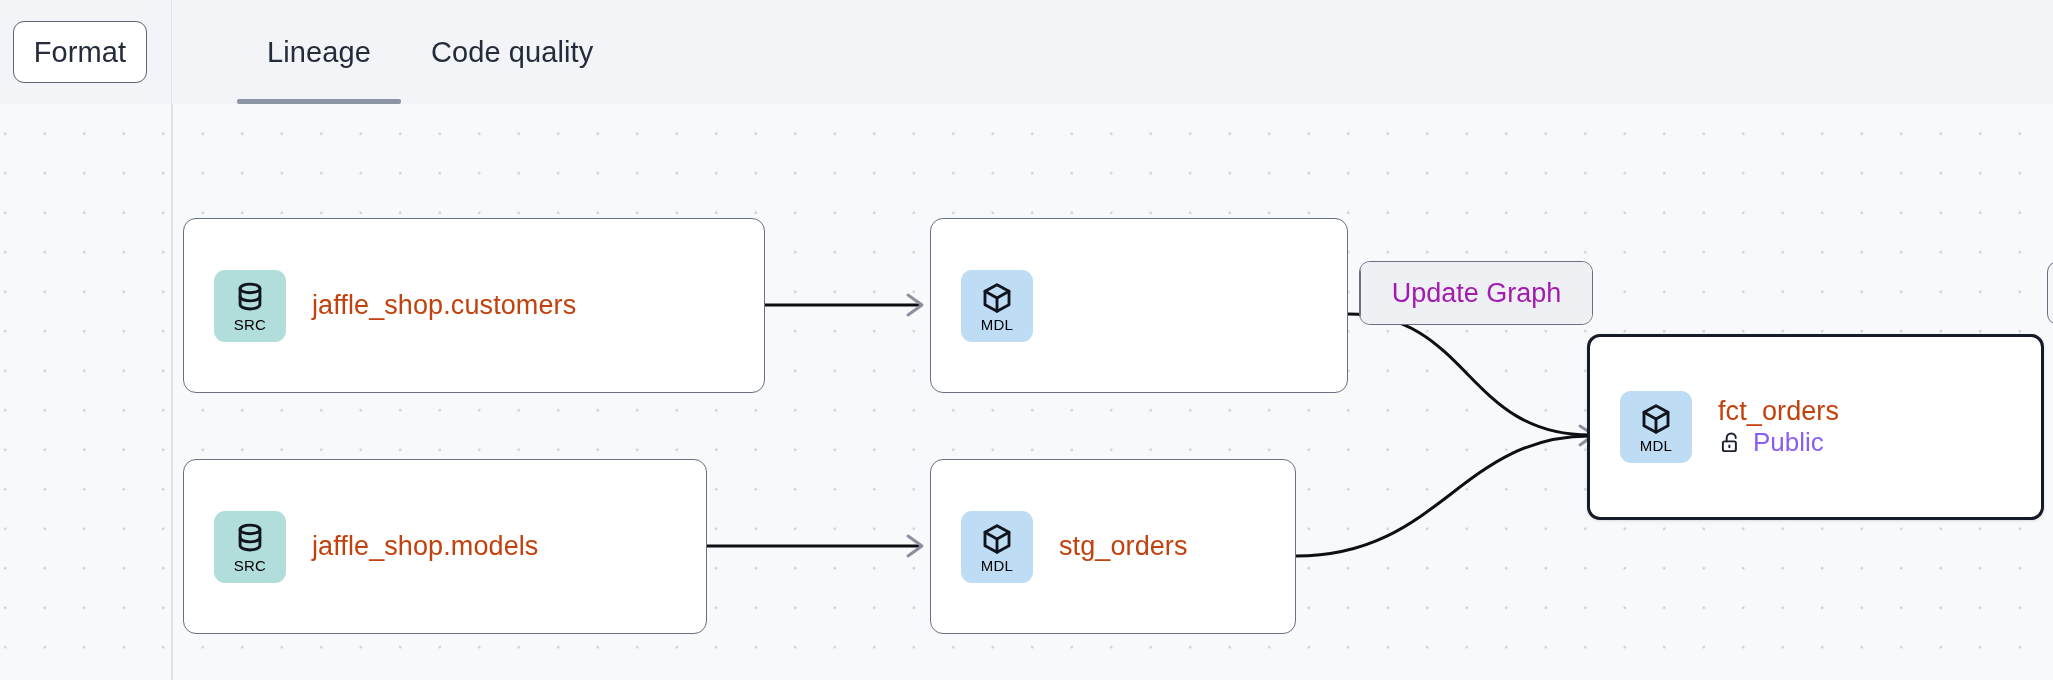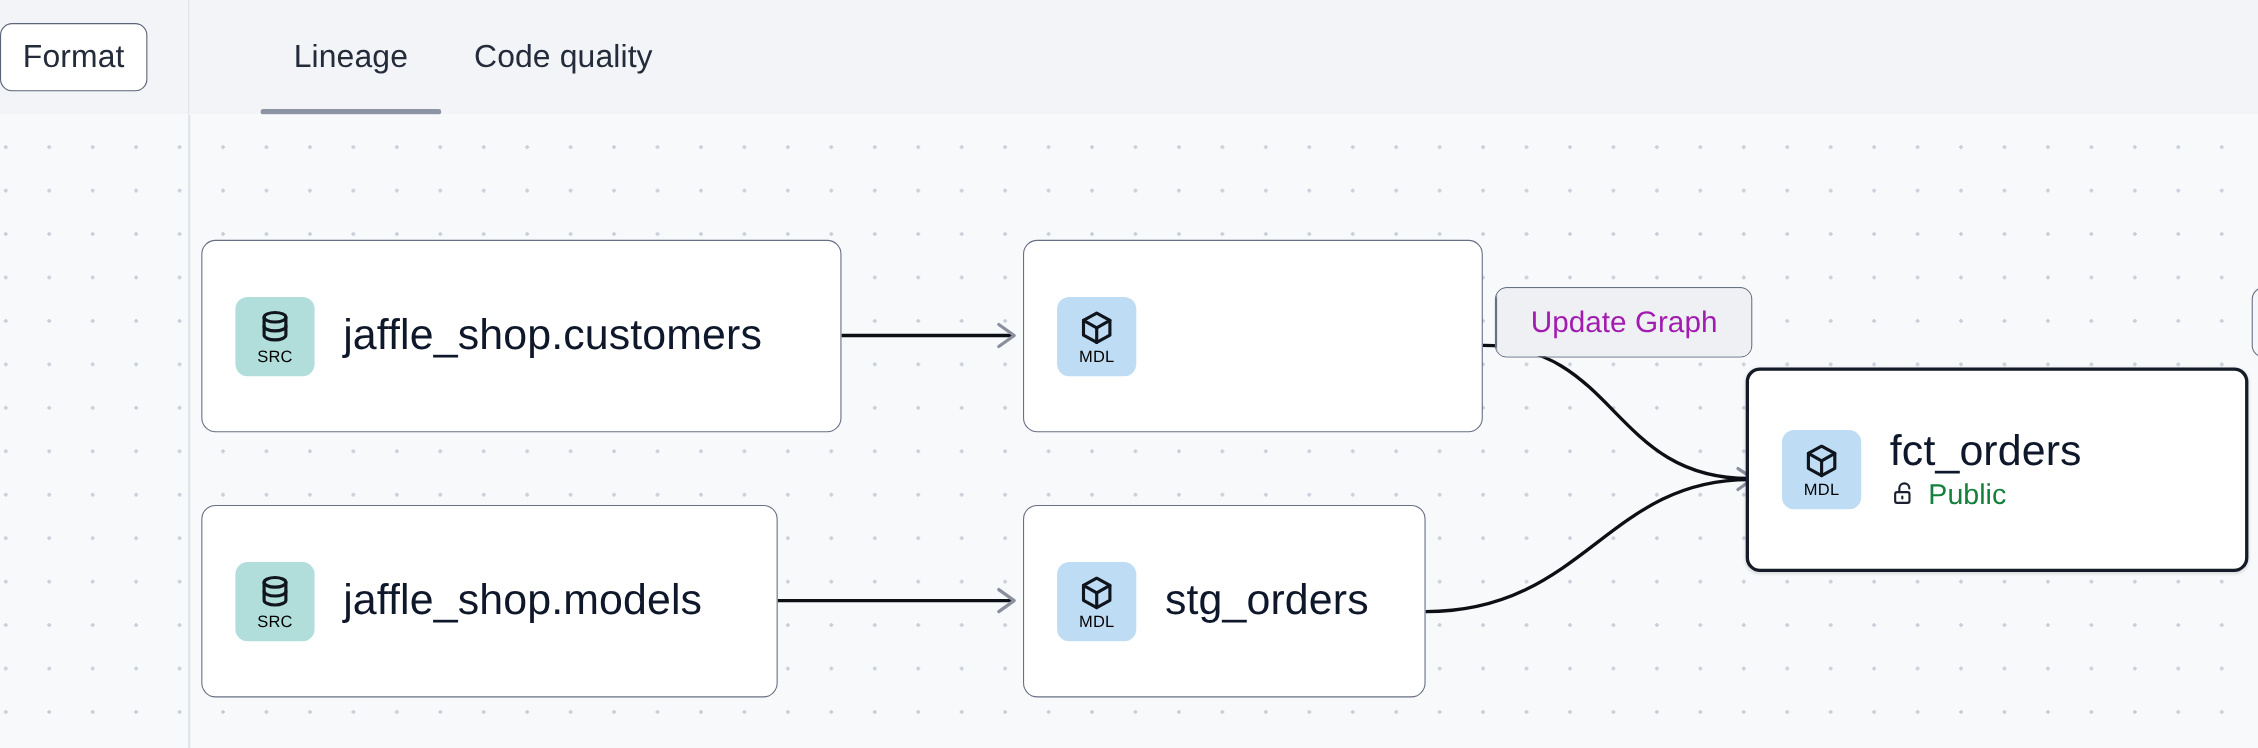--- a/index.html
+++ b/index.html
@@ -20,20 +20,21 @@
     display: flex;
     align-items: flex-start;
   }
   .topbar-left {
     width: 172px;
     height: 104px;
     background: #f2f4f7;
     border-right: 1.5px solid #dfe3e8;
     display: flex;
     align-items: center;
+    padding-left: 13px;
   }
   .format-btn {
     width: 134px;
     height: 62px;
     background: #ffffff;
     border: 1.7px solid #5c6478;
     border-radius: 11px;
     color: #242b3a;
     font-size: 29px;
     display: flex;
@@ -130,33 +131,33 @@
     letter-spacing: .2px;
   }
   .badge svg { display: block; }
   .node-text {
     margin-left: 26px;
     display: flex;
     flex-direction: column;
     justify-content: center;
   }
   .node-title {
-    font-size: 39px;
-    color: #0f172a;
+    font-size: 27px;
+    color: #c2410c;
     line-height: 1.15;
     white-space: nowrap;
     letter-spacing: .1px;
   }
   .node-sub {
     display: flex;
     align-items: center;
     gap: 9px;
     margin-top: 0;
     font-size: 26px;
-    color: #15803d;
+    color: #8b5cf6;
   }
 
   
   .selector-group {
     position: absolute;
     left: 1359px; top: 157px;
     height: 64px;
     display: flex;
     border: 1.7px solid #6a7083;
     border-radius: 11px;

